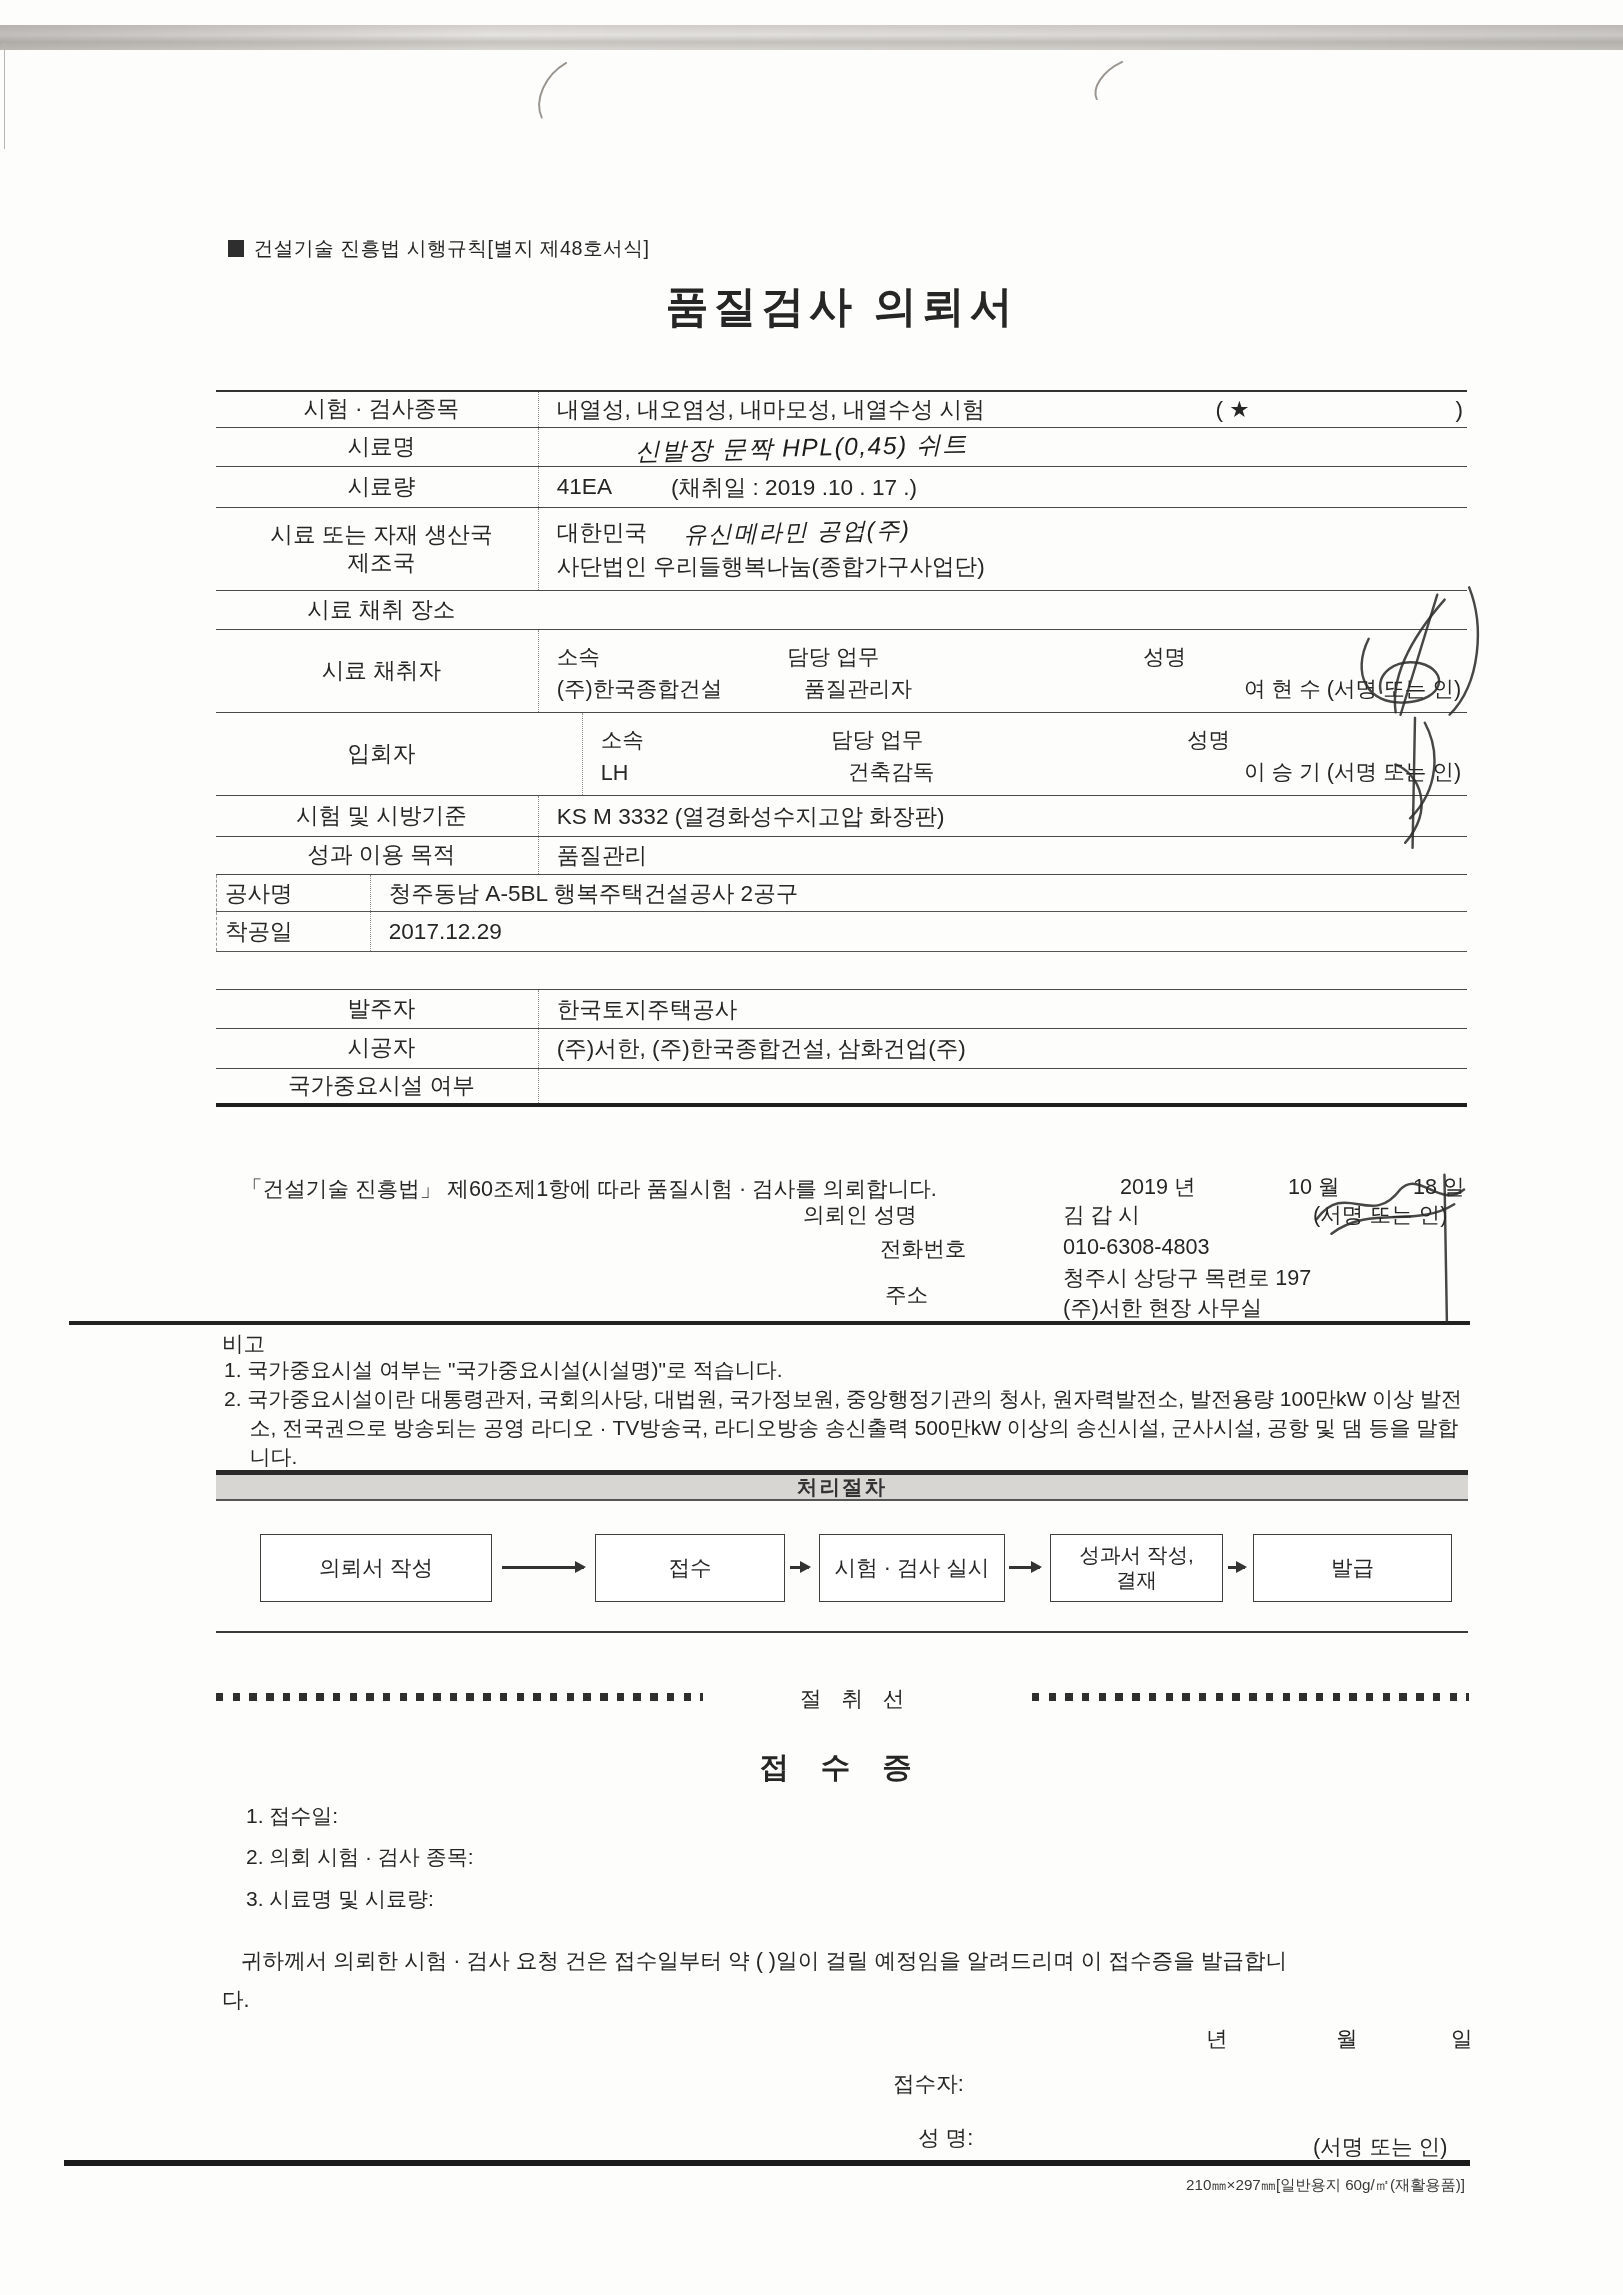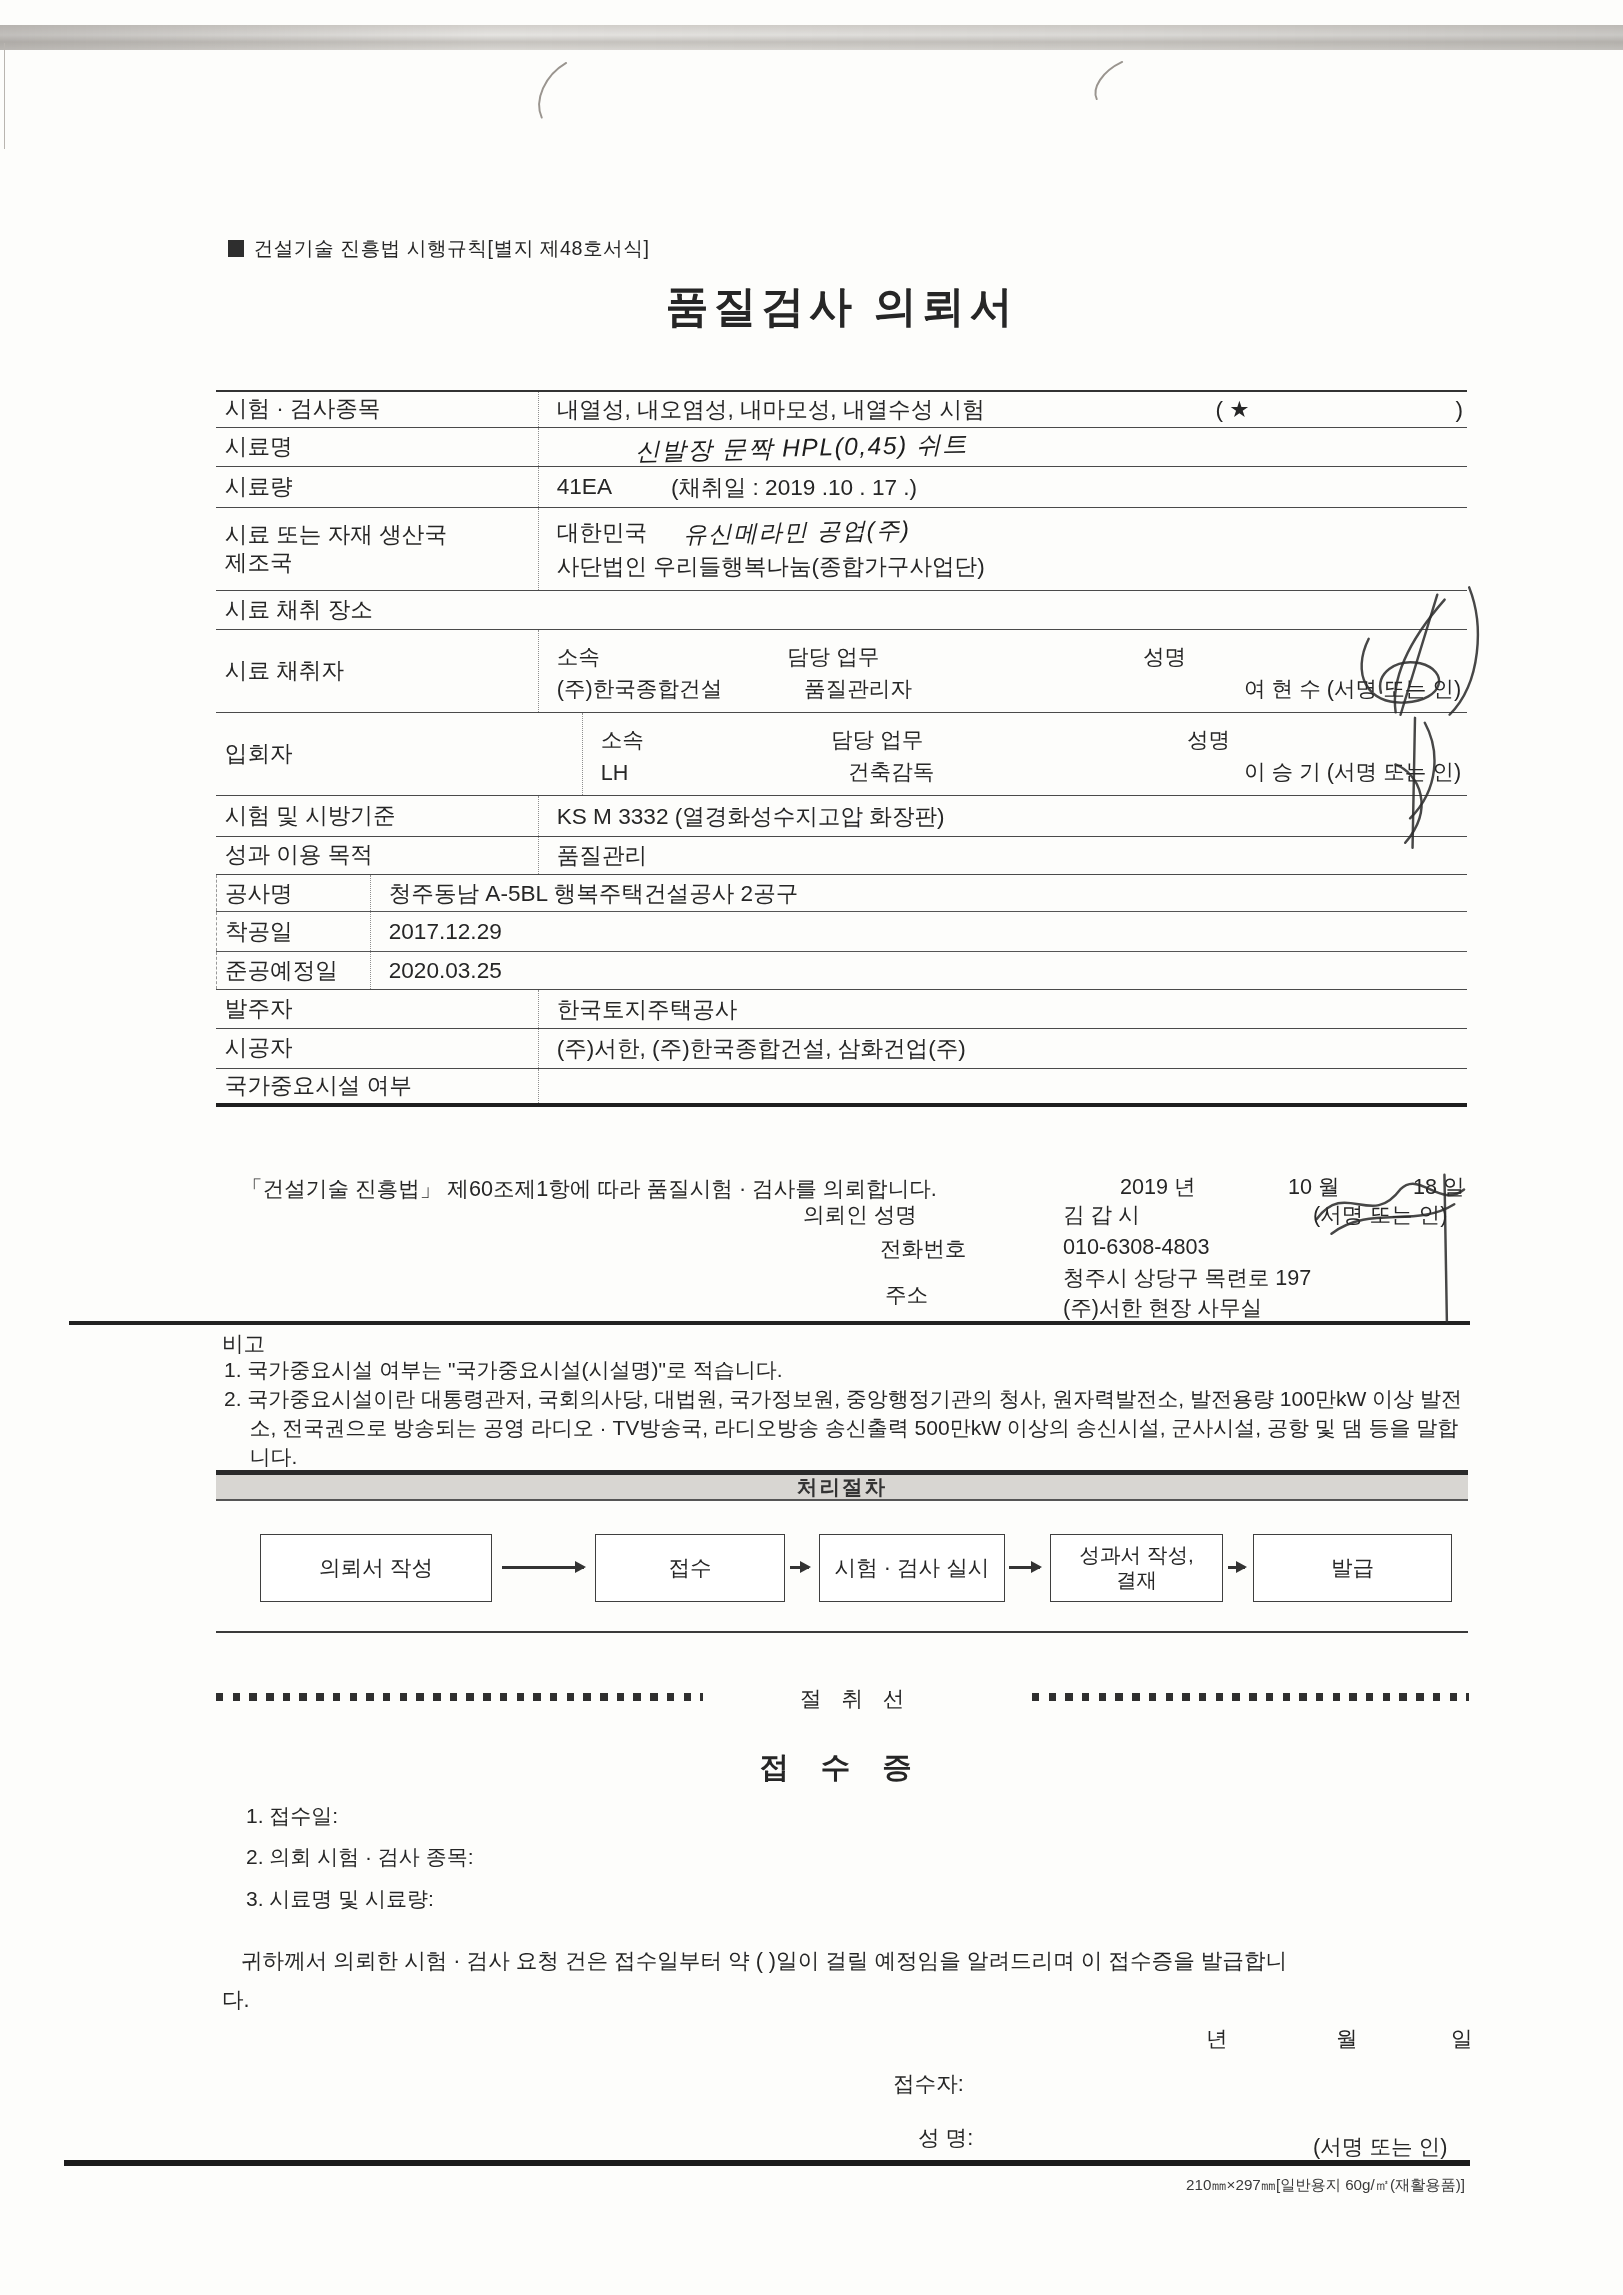--- a/index.html
+++ b/index.html
@@ -19,21 +19,21 @@
   .punch{position:absolute;}
   
   .form-ref{position:absolute;left:228px;top:235px;font-size:19.7px;letter-spacing:0.5px;}
   .bullet{display:inline-block;width:15.7px;height:16.7px;background:#2e2e2e;margin-right:9.8px;vertical-align:-1.5px;}
   .title{position:absolute;left:216px;top:278px;width:1251px;text-align:center;
          font-size:43px;font-weight:bold;letter-spacing:4.9px;}
   
   .tbl{position:absolute;left:216px;top:390px;width:1251px;border-top:2.5px solid #333;}
   .row{position:relative;display:flex;border-bottom:1.5px solid #4a4a4a;box-sizing:border-box;}
   .lab{width:322px;box-sizing:border-box;padding-left:8.8px;display:flex;flex-direction:column;
-       justify-content:center;font-size:22.6px;line-height:1.25;}
+       justify-content:center;font-size:22.6px;line-height:1.25;text-align:center;}
   .val{flex:1;border-left:1.5px dotted #8f8f8f;padding-left:17.7px;display:flex;align-items:center;
        font-size:22.6px;box-sizing:border-box;}
   .r1{height:36px;} .r2{height:39px;} .r3{height:41px;} .r4{height:83px;} .r5{height:39px;}
   .r6{height:83px;} .r7{height:83px;gap:44px;} .r8{height:41px;} .r9{height:38px;}
   .r10{height:115px;} .r11{height:39px;} .r12{height:40px;} .r13{height:38px;border-bottom:4.9px solid #1f1f1f;}
   .note-open{margin-left:auto;}
   .note-close{margin-left:206px;padding-right:3.9px;}
   .hand{font-style:italic;letter-spacing:1.5px;transform:rotate(-1.3deg);display:inline-block;color:#1d1d1d;}
   .r2 .val{padding-left:96px;font-size:24.6px;}
   .qty-detail{margin-left:59px;}
@@ -190,24 +190,20 @@
     <div class="row r10">
       <div class="gin">
         <div class="srow s1">
           <div class="slab">공사명</div>
           <div class="sval">청주동남 A-5BL 행복주택건설공사 2공구</div>
         </div>
         <div class="srow s2">
           <div class="slab">착공일</div>
           <div class="sval">2017.12.29</div>
         </div>
-        <div class="srow s3">
-          <div class="slab">준공예정일</div>
-          <div class="sval">2020.03.25</div>
-        </div>
       </div>
     </div>
 
     <div class="row r11">
       <div class="lab">발주자</div>
       <div class="val">한국토지주택공사</div>
     </div>
 
     <div class="row r12">
       <div class="lab">시공자</div>

